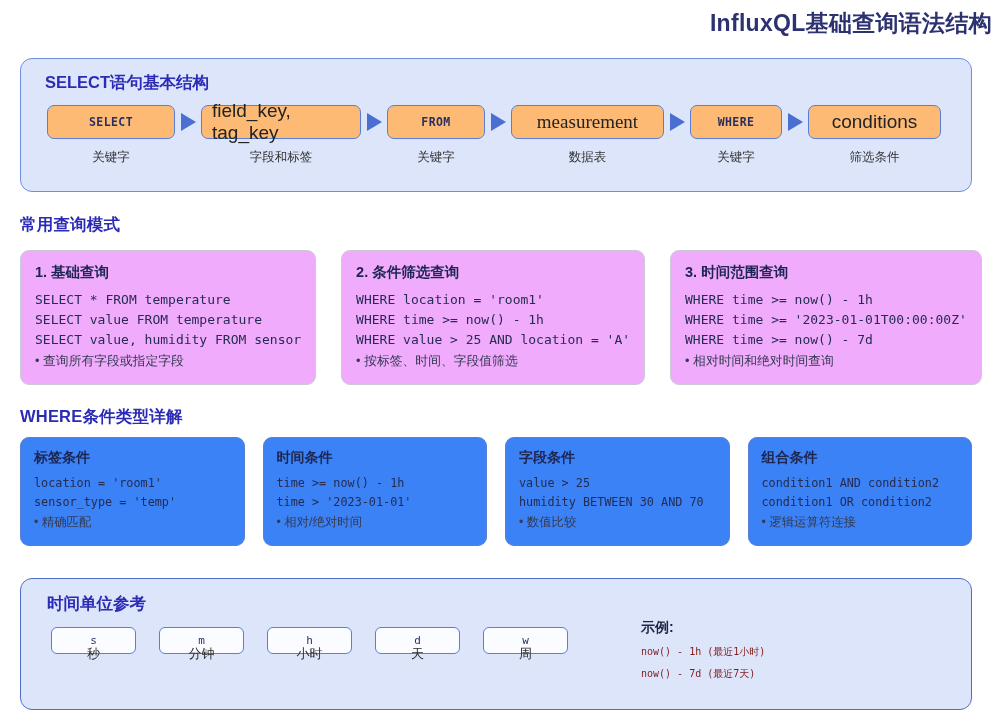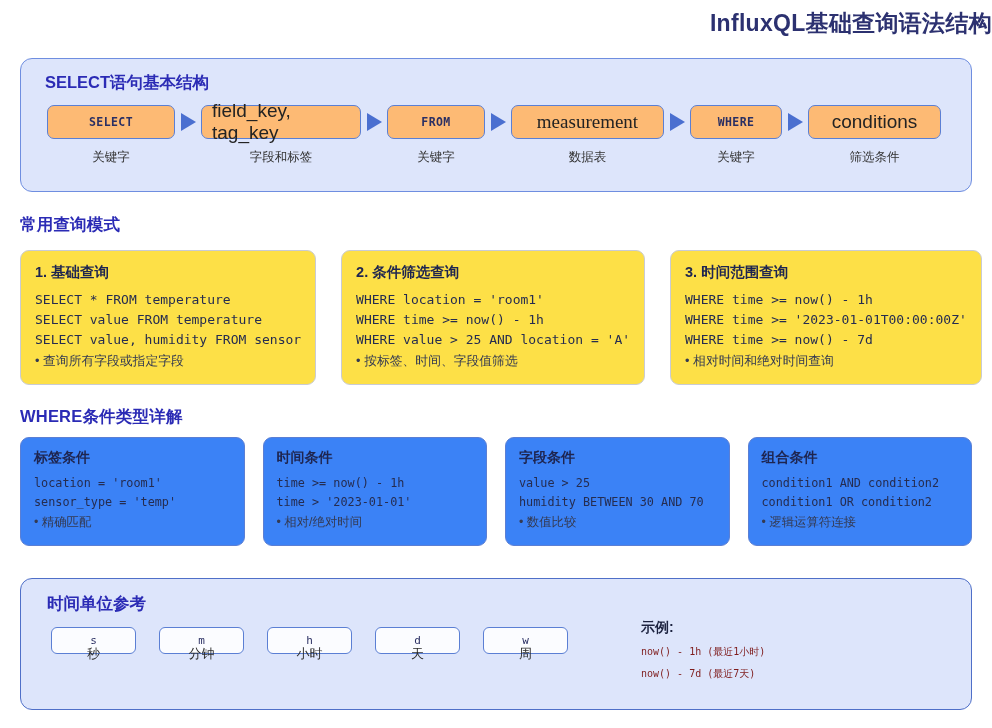--- a/index.html
+++ b/index.html
@@ -120,21 +120,21 @@
   .qcards {
     position: absolute;
     left: 20px; top: 250px;
     width: 952px;
     display: flex;
     gap: 25px;
   }
   .qcard {
     flex: 1 1 0;
     box-sizing: border-box;
-    background: #fde047;
+    background: #f0abfc;
     border: 1.2px solid #c9cbd4;
     border-radius: 9px;
     padding: 12px 14px 14px 14px;
     min-height: 128px;
   }
   .qcard-title {
     font-size: 14.5px;
     font-weight: bold;
     color: #1e2550;
     margin-bottom: 8px;

